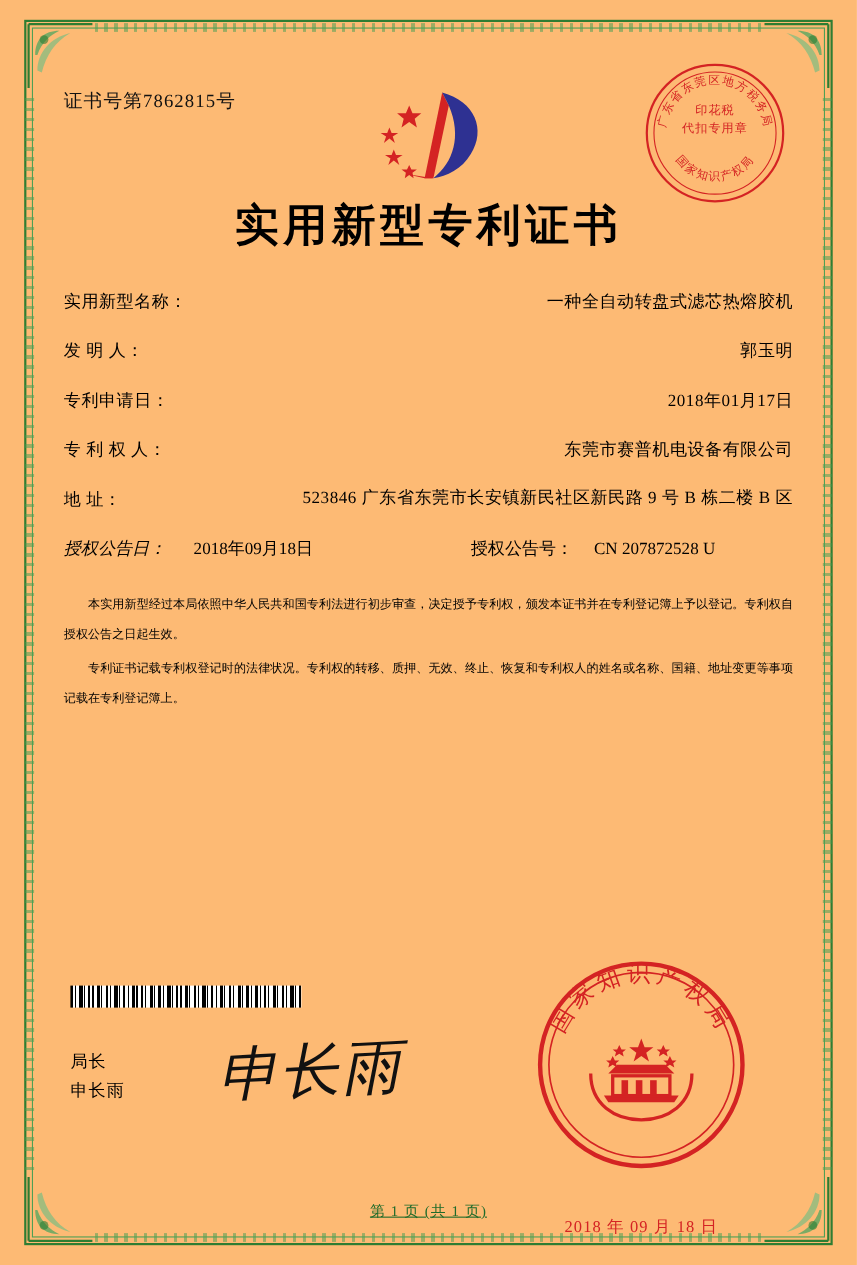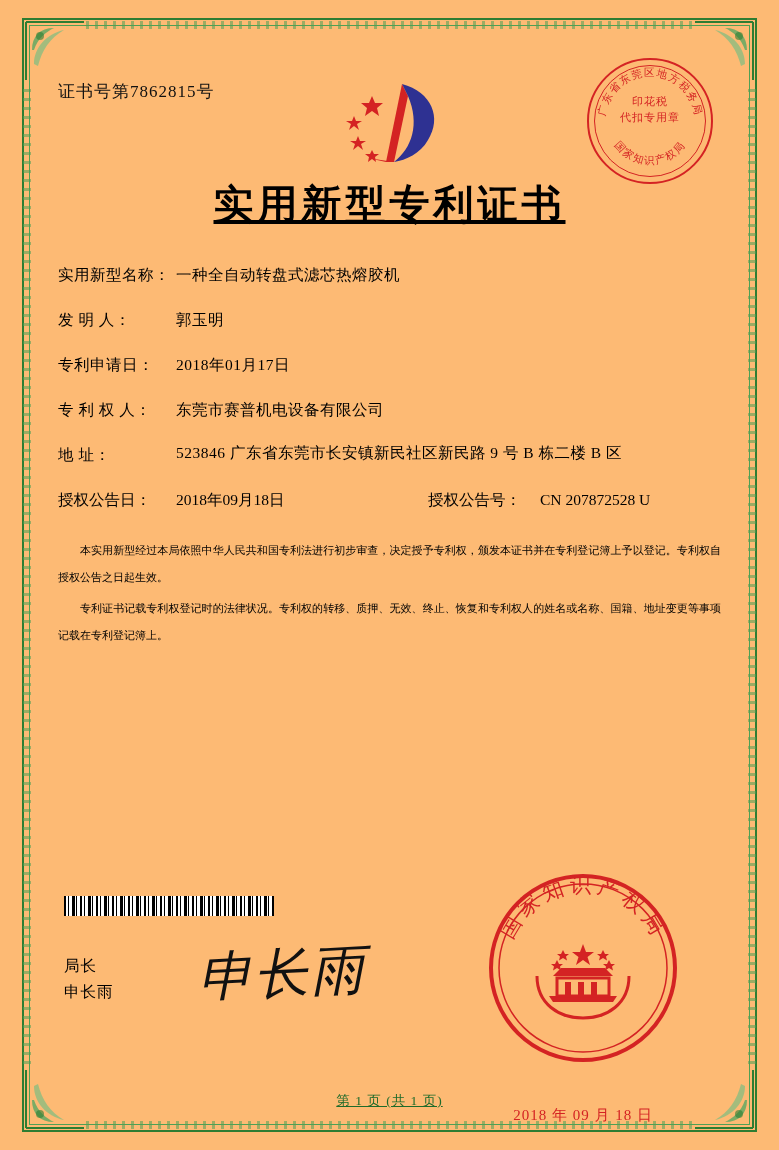--- a/index.html
+++ b/index.html
@@ -134,21 +134,20 @@
   }
 
   .title {
     text-align: center;
     font-size: 40px;
     font-weight: bold;
     letter-spacing: 4px;
     margin-top: 74px;
     color: #000;
     font-family: "Liberation Serif", "DejaVu Serif", serif;
-    text-decoration: underline;
   }
 
   .fields {
     margin-top: 26px;
     font-size: 15.5px;
     color: #000;
     line-height: 34px;
   }
   .field {
     display: flex;
@@ -157,30 +156,31 @@
   }
   .field .lbl {
     width: 118px;
     flex: 0 0 118px;
     letter-spacing: 0.5px;
     white-space: nowrap;
   }
   .field .val {
     flex: 1;
     letter-spacing: 0.5px;
+    text-align: right;
   }
   .field.tworow .val { line-height: 30px; }
 
   .grant-row {
     display: flex;
     margin-bottom: 11px;
     font-size: 15.5px;
   }
   .grant-row .left { width: 370px; display:flex; }
-  .grant-row .left .lbl { width: 118px; flex: 0 0 118px; }
+  .grant-row .left .lbl { width: 118px; flex: 0 0 118px; font-style: italic; }
   .grant-row .right { display: flex; }
   .grant-row .right .lbl { width: 112px; flex: 0 0 112px; }
 
   .paragraphs {
     margin-top: 20px;
     font-size: 11px;
     line-height: 27px;
     color: #000;
     text-align: justify;
   }

